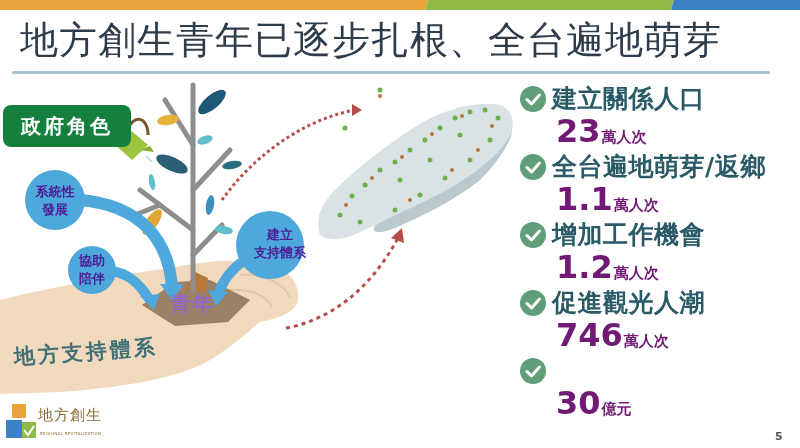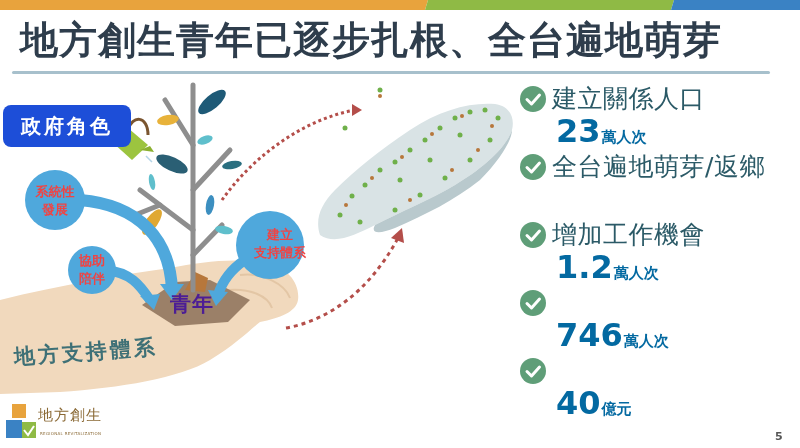--- a/index.html
+++ b/index.html
@@ -4,47 +4,47 @@
 <style>
   * { margin: 0; padding: 0; box-sizing: border-box; }
   html, body { width: 800px; height: 448px; overflow: hidden; background: #ffffff; }
   body { font-family: "DejaVu Sans", "Liberation Sans", sans-serif; position: relative; }
 
   .topbar { position: absolute; left: 0; top: 0; width: 800px; height: 10px; }
   .topbar svg { display: block; }
 
   .title {
     position: absolute; left: 20px; top: 14px; width: 760px; height: 52px;
-    font-size: 38px; font-weight: bold; color: #2e3d4c; letter-spacing: 1px;
+    font-size: 38px; font-weight: normal; color: #2e3d4c; letter-spacing: 1px;
     line-height: 52px; white-space: nowrap;
   }
   .title-rule { position: absolute; left: 12px; top: 71px; width: 758px; height: 3px; background: #a7c0cc; border-radius: 2px; }
 
   .scene { position: absolute; left: 0; top: 75px; width: 520px; height: 373px; }
   .scene svg { position: absolute; left: 0; top: 0; }
 
   .gov-role {
     position: absolute; left: 3px; top: 105px; width: 128px; height: 42px;
-    background: #1d4ed8; border-radius: 8px; color: #fff; font-weight: bold;
+    background: #15803d; border-radius: 8px; color: #fff; font-weight: bold;
     font-size: 20px; letter-spacing: 3px; text-align: center; line-height: 42px;
   }
-  .bubble-text { position: absolute; color: #ef4444; font-weight: bold; text-align: center; font-size: 13px; line-height: 18px; }
-  .youth-label { position: absolute; left: 170px; top: 290px; color: #4c1d95; font-size: 21px; font-weight: bold; letter-spacing: 1px; }
+  .bubble-text { position: absolute; color: #4c1d95; font-weight: bold; text-align: center; font-size: 13px; line-height: 18px; }
+  .youth-label { position: absolute; left: 170px; top: 290px; color: #8b5cf6; font-size: 21px; font-weight: normal; letter-spacing: 1px; }
   .local-support { position: absolute; left: 14px; top: 340px; color: #3e7076; font-size: 21px; font-weight: bold; letter-spacing: 3px; transform: rotate(-4deg); transform-origin: left center; }
 
   .logo { position: absolute; left: 4px; top: 402px; width: 110px; height: 40px; }
   .logo-text { position: absolute; left: 38px; top: 406px; font-size: 15px; font-weight: normal; color: #8b6a36; letter-spacing: 1px; }
   .logo-sub { position: absolute; left: 40px; top: 431px; font-size: 4px; color: #8b6a36; letter-spacing: 0.3px; }
 
   .results { position: absolute; left: 518px; top: 82px; width: 282px; }
   .result { position: relative; height: 68px; }
   .result .check { position: absolute; left: 2px; top: 4px; width: 26px; height: 26px; border-radius: 50%; background: #5f9e78; }
   .result .check svg { position: absolute; left: 0; top: 0; }
-  .result .label { position: absolute; left: 34px; top: 0; font-size: 25px; font-weight: normal; color: #2b5a67; white-space: nowrap; line-height: 34px; letter-spacing: 0.5px; }
-  .result .value { position: absolute; left: 38px; top: 30px; white-space: nowrap; line-height: 38px; color: #0369a1; font-weight: bold; }
+  .result .label { position: absolute; left: 34px; top: 0; font-size: 25px; font-weight: bold; color: #2b5a67; white-space: nowrap; line-height: 34px; letter-spacing: 0.5px; }
+  .result .value { position: absolute; left: 38px; top: 30px; white-space: nowrap; line-height: 38px; color: #701a75; font-weight: bold; }
   .result .num { font-size: 32px; }
   .result .unit { font-size: 15px; margin-left: 1px; }
 
   .page-num { position: absolute; left: 775px; top: 430px; font-size: 11px; color: #555; font-weight: bold; }
 </style>
 </head>
 <body>
 
 <div class="topbar">
   <svg width="800" height="10" viewBox="0 0 800 10">
@@ -180,45 +180,47 @@
     <span class="label">建立關係人口</span>
     <span class="value"><span class="num">23</span><span class="unit">萬人次</span></span>
   </div>
   <div class="result">
     <span class="check">
       <svg width="26" height="26" viewBox="0 0 26 26">
           <path d="M7,13.5 L11.5,18 L19.5,9" fill="none" stroke="#fff" stroke-width="3" stroke-linecap="round" stroke-linejoin="round"></path>
         </svg>
     </span>
     <span class="label">全台遍地萌芽/返鄉</span>
+    <span class="value"><span class="num">1.1</span><span class="unit">萬人次</span></span>
   </div>
   <div class="result">
     <span class="check">
       <svg width="26" height="26" viewBox="0 0 26 26">
           <path d="M7,13.5 L11.5,18 L19.5,9" fill="none" stroke="#fff" stroke-width="3" stroke-linecap="round" stroke-linejoin="round"></path>
         </svg>
     </span>
     <span class="label">增加工作機會</span>
     <span class="value"><span class="num">1.2</span><span class="unit">萬人次</span></span>
   </div>
   <div class="result">
     <span class="check">
       <svg width="26" height="26" viewBox="0 0 26 26">
           <path d="M7,13.5 L11.5,18 L19.5,9" fill="none" stroke="#fff" stroke-width="3" stroke-linecap="round" stroke-linejoin="round"></path>
         </svg>
     </span>
+    <span class="label">促進觀光人潮</span>
     <span class="value"><span class="num">746</span><span class="unit">萬人次</span></span>
   </div>
   <div class="result">
     <span class="check">
       <svg width="26" height="26" viewBox="0 0 26 26">
           <path d="M7,13.5 L11.5,18 L19.5,9" fill="none" stroke="#fff" stroke-width="3" stroke-linecap="round" stroke-linejoin="round"></path>
         </svg>
     </span>
-    <span class="value"><span class="num">40</span><span class="unit">億元</span></span>
+    <span class="value"><span class="num">30</span><span class="unit">億元</span></span>
   </div>
 </div>
 
 <div class="logo">
   <svg width="36" height="40" viewBox="0 0 36 40">
     <rect x="8" y="2" width="14" height="14" fill="#e8a33d"></rect>
     <rect x="2" y="18" width="16" height="18" fill="#3a82c4"></rect>
     <rect x="18" y="20" width="14" height="16" fill="#8fba45"></rect>
     <path d="M20,28 L24,33 L30,24" fill="none" stroke="#fff" stroke-width="2"></path>
   </svg>

